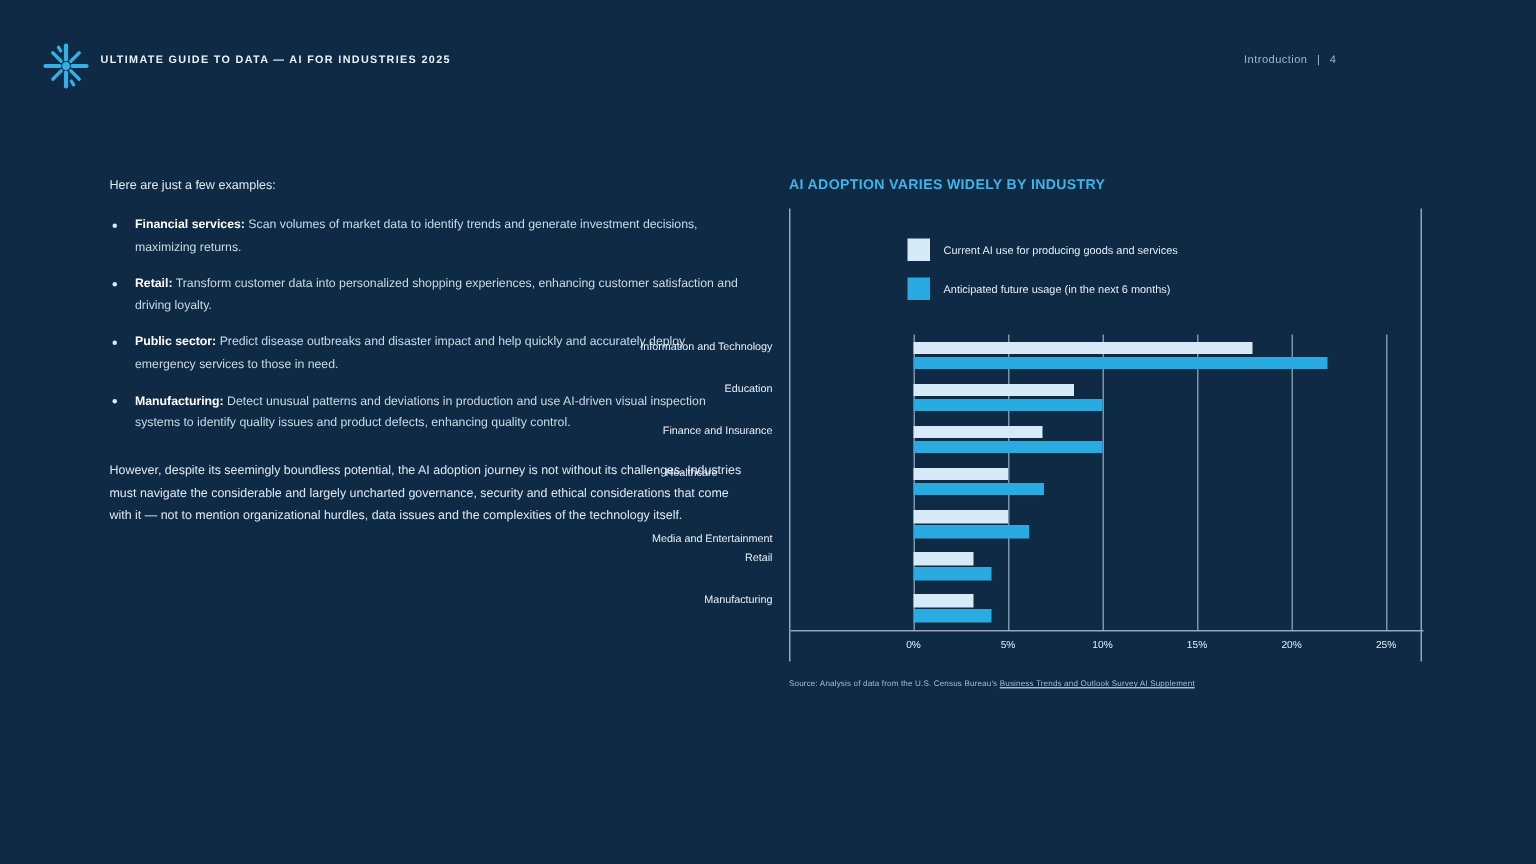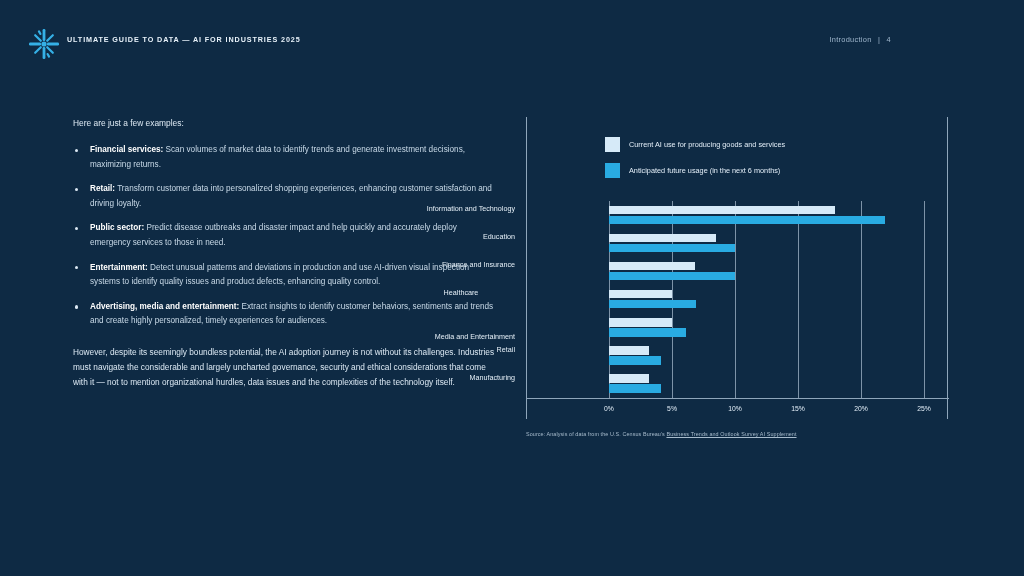--- a/index.html
+++ b/index.html
@@ -220,27 +220,27 @@
       <span>4</span>
     </div>
   </div>
 
   <div class="left-col">
     <div class="lead">Here are just a few examples:</div>
     <ul class="bullets" id="bullets-list">
         <li><b>Financial services:</b><span> Scan volumes of market data to identify trends and generate investment decisions, maximizing returns.</span></li>
         <li><b>Retail:</b><span> Transform customer data into personalized shopping experiences, enhancing customer satisfaction and driving loyalty.</span></li>
         <li><b>Public sector:</b><span> Predict disease outbreaks and disaster impact and help quickly and accurately deploy emergency services to those in need.</span></li>
-        <li><b>Entertainment:</b><span> Detect unusual patterns and deviations in production and use AI-driven visual inspection systems to identify quality issues and product defects, enhancing quality control.</span></li>
-        <li><b>Advertising, media and entertainment:</b><span> Extract insights to identify customer behaviors, sentiments and trends and create highly personalized, timely experiences for audiences.</span></li>
+        <li><b>Manufacturing:</b><span> Detect unusual patterns and deviations in production and use AI-driven visual inspection systems to identify quality issues and product defects, enhancing quality control.</span></li>
       </ul>
     <div class="closing">However, despite its seemingly boundless potential, the AI adoption journey is not without its challenges. Industries must navigate the considerable and largely uncharted governance, security and ethical considerations that come with it — not to mention organizational hurdles, data issues and the complexities of the technology itself.</div>
   </div>
 
   <div class="chart-panel">
+    <div class="chart-title">AI ADOPTION VARIES WIDELY BY INDUSTRY</div>
 
     <div class="plot-frame">
 
       <div class="legend" id="chart-legend">
           <div class="legend-row">
             <span class="legend-swatch" style="background: rgb(214, 234, 248);"></span>
             <span class="legend-label">Current AI use for producing goods and services</span>
           </div>
           <div class="legend-row">
             <span class="legend-swatch" style="background: rgb(41, 171, 226);"></span>

